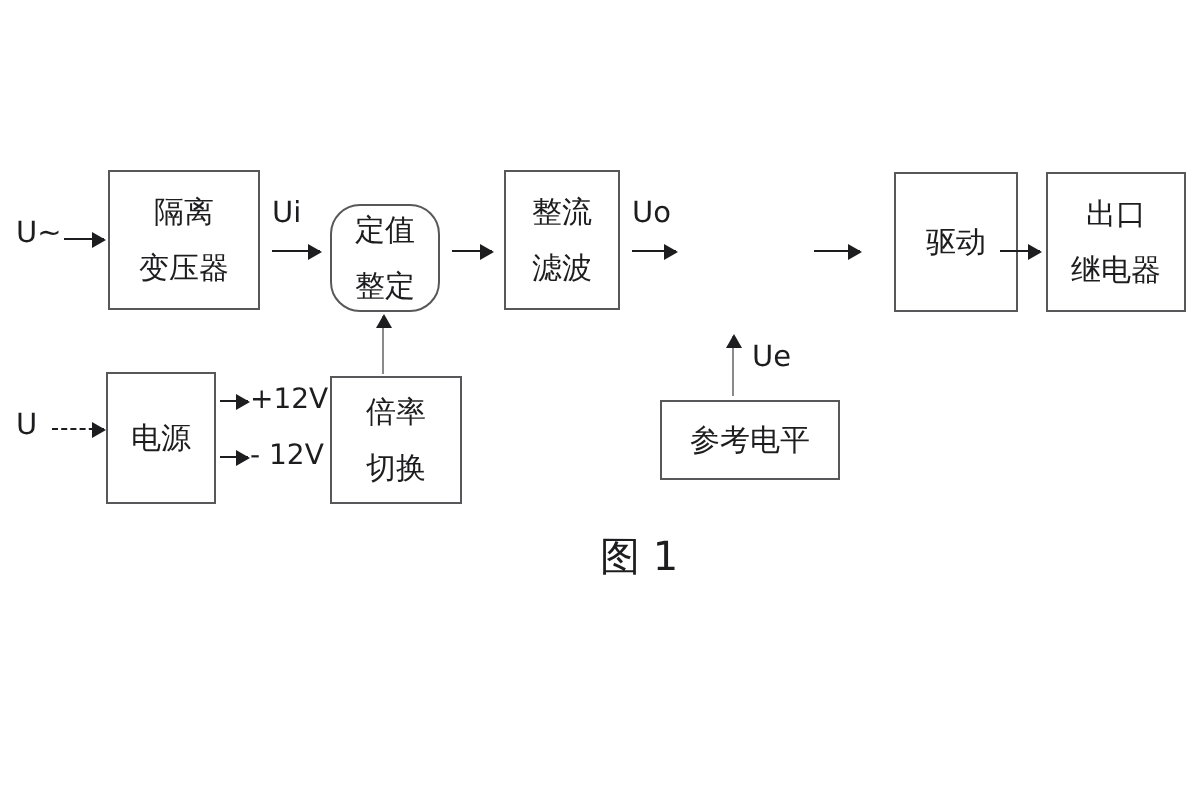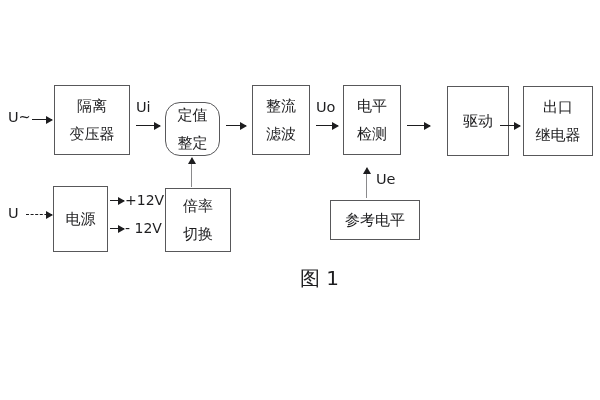--- a/index.html
+++ b/index.html
@@ -102,24 +102,20 @@
   <div class="harrow" style="left:226px;top:125px;width:20px;"></div>
 
   <div class="box" style="left:252px;top:85px;width:58px;height:70px;align-items:center;">
     <span class="ln">整流</span>
     <span class="ln">滤波</span>
   </div>
 
   <div class="txt sig" style="left:316px;top:100px;">Uo</div>
   <div class="harrow" style="left:316px;top:125px;width:22px;"></div>
 
-  <div class="box" style="left:343px;top:85px;width:58px;height:70px;">
-    <span class="ln">电平</span>
-    <span class="ln">检测</span>
-  </div>
 
   <div class="harrow" style="left:407px;top:125px;width:23px;"></div>
 
   <div class="box single" style="left:447px;top:86px;width:62px;height:70px;">
     <span class="ln">驱动</span>
   </div>
 
   <div class="harrow" style="left:500px;top:125px;width:20px;"></div>
 
   <div class="box" style="left:523px;top:86px;width:70px;height:70px;">

